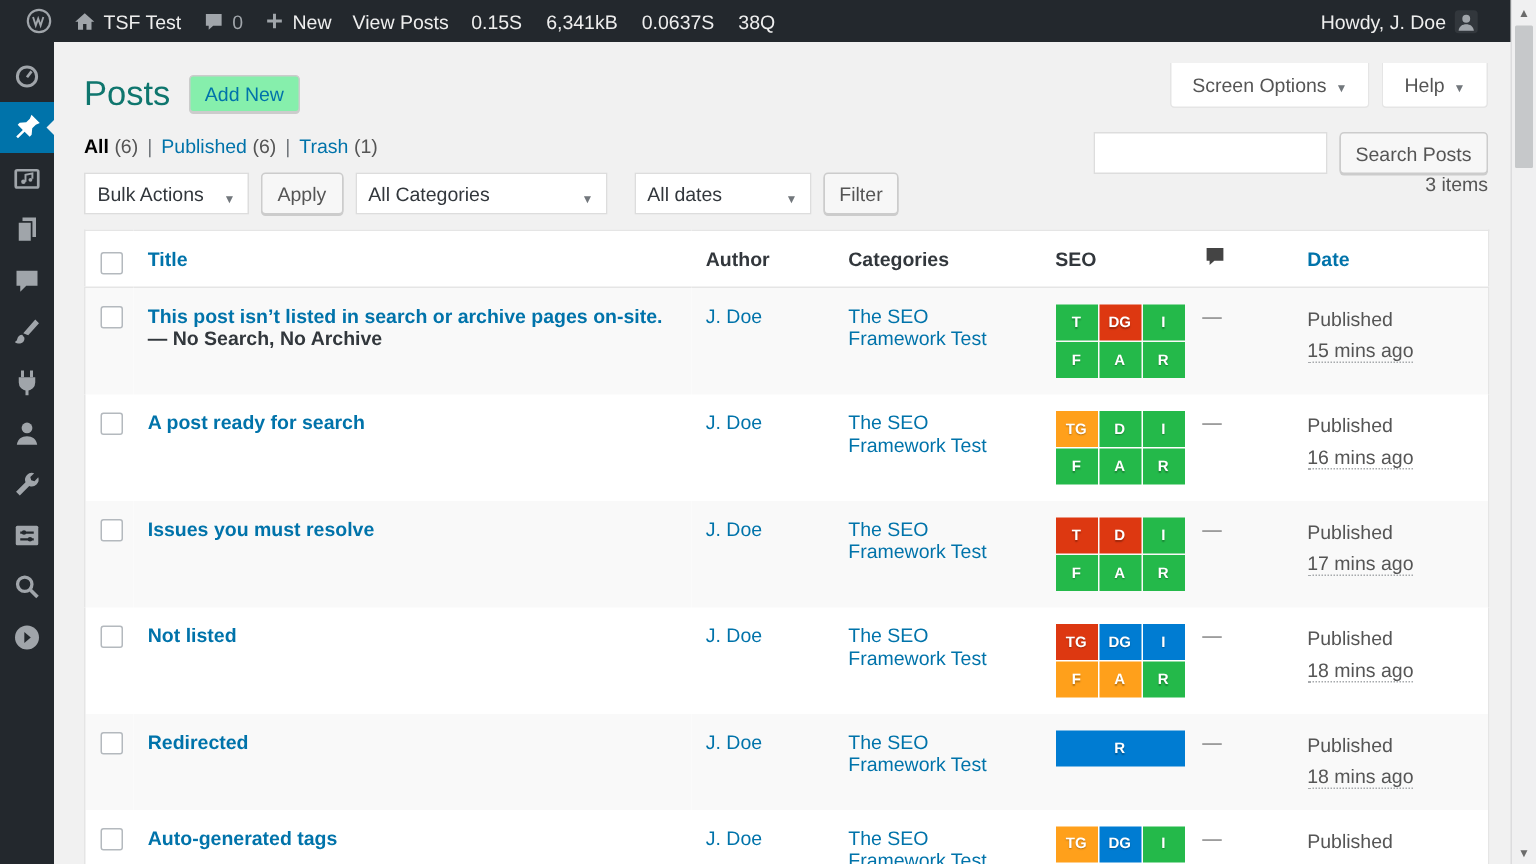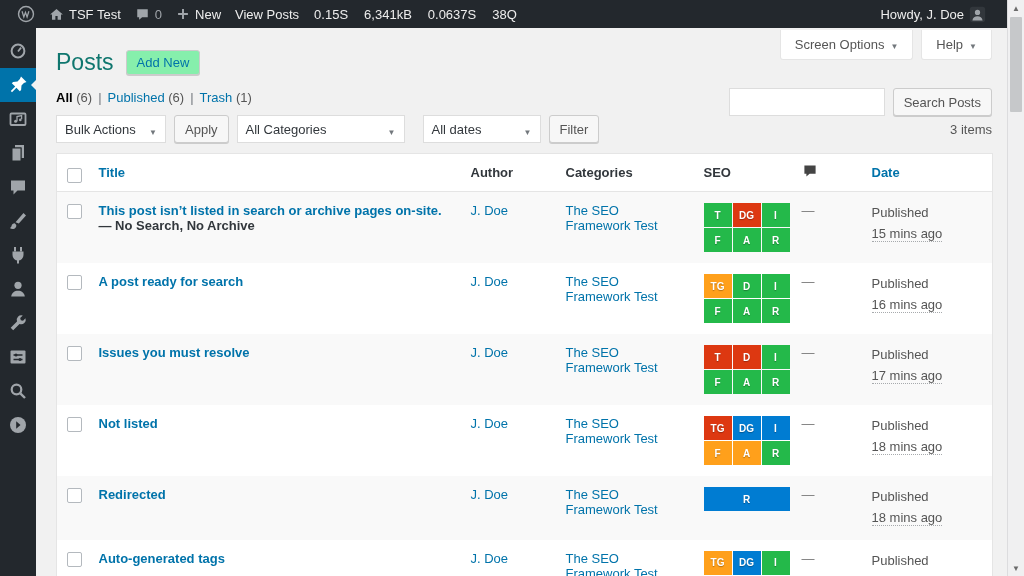--- a/index.html
+++ b/index.html
@@ -29,42 +29,42 @@
     border-left:1px solid #dcdcde; }
   .sb-arrow { height:16px; display:flex; align-items:center; justify-content:center;
     font-size:8px; color:#6b6b6b; }
   .sb-arrow.down { position:absolute; bottom:0; left:0; right:0; }
   .sb-thumb { position:absolute; top:17px; left:2px; width:12px; height:95px; background:#c6c8ca; border-radius:1px; }
 
   
   .content { position:absolute; top:28px; left:36px; width:971px; height:548px;
     background:#f1f1f1; padding:0 15px 0 20px; overflow:hidden; }
 
-  .screen-meta { position:absolute; top:2px; right:15px; display:flex; gap:8px; }
+  .screen-meta { position:absolute; top:14px; right:15px; display:flex; gap:8px; }
   .meta-toggle { background:#fff; border:1px solid #e5e5e5; border-top:none; border-radius:0 0 3px 3px;
     padding:7px 14px; color:#555; cursor:pointer; display:flex; gap:6px; align-items:center; }
   .caret::after { content:"▼"; font-size:8px; color:#72777c; }
 
   .title-row { margin-top:18px; display:flex; align-items:center; gap:12px; height:32px; }
   h1.page-title { font-size:23px; font-weight:400; color:#0f766e; margin:0; line-height:30px; }
   .add-new { background:#86efac; border:1px solid #ccc; border-radius:3px; color:#0073aa;
     padding:4px 10px; font-size:13px; cursor:pointer; box-shadow:0 1px 0 #ccc; }
 
   .search-box { position:absolute; top:60px; right:15px; display:flex; gap:8px; }
   .search-input { width:156px; height:28px; border:1px solid #ddd; background:#fff; padding:0 8px; font-size:13px; }
   .button-secondary { height:28px; background:#f7f7f7; border:1px solid #ccc; border-radius:3px;
     color:#555; padding:0 10px; font-size:13px; cursor:pointer; box-shadow:0 1px 0 #ccc; }
 
   .views { margin-top:12px; display:flex; align-items:center; gap:6px; }
   .views a.view-link { color:#0073aa; text-decoration:none; cursor:pointer; }
   .views .current-label { font-weight:700; color:#000; }
   .views .count { color:#555; }
   .views .sep { color:#72777c; }
 
-  .tablenav { margin-top:10px; display:flex; align-items:center; gap:8px; }
+  .tablenav { margin-top:10px; display:flex; gap:8px; }
   .select { position:relative; height:28px; background:#fff; border:1px solid #ddd; color:#32373c;
     display:flex; align-items:center; padding:0 26px 0 8px; cursor:pointer; }
   .select .caret { position:absolute; right:8px; top:7px; }
   .item-count { margin-left:auto; color:#555; }
 
   
   table.posts { margin-top:10px; width:936px; border-collapse:collapse; background:#fff;
     border:1px solid #e5e5e5; table-layout:fixed; }
   col.c-cb{width:32px} col.c-title{width:372px} col.c-author{width:95px}
   col.c-cat{width:138px} col.c-seo{width:98px} col.c-com{width:70px} col.c-date{width:131px}

